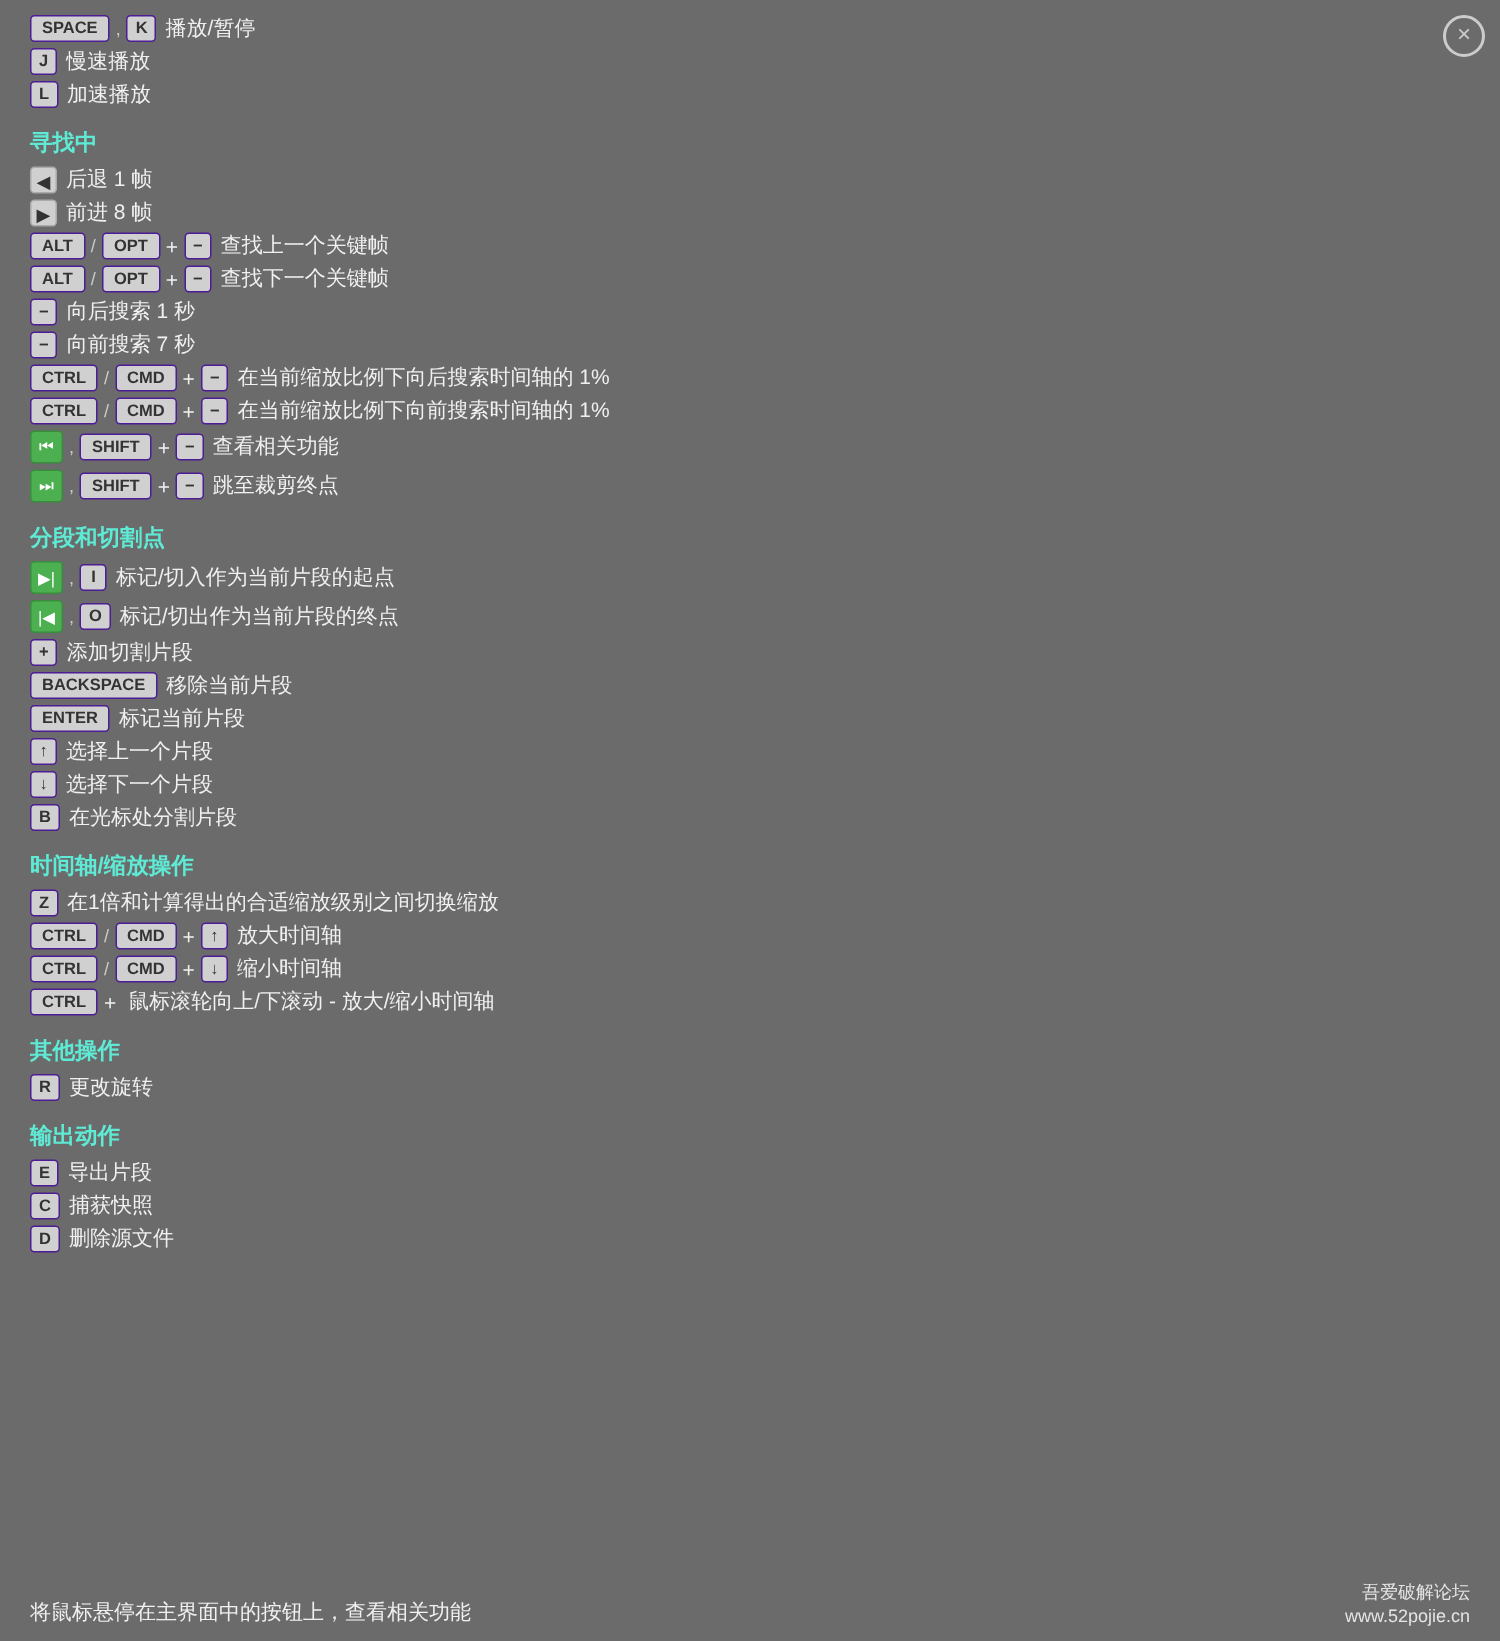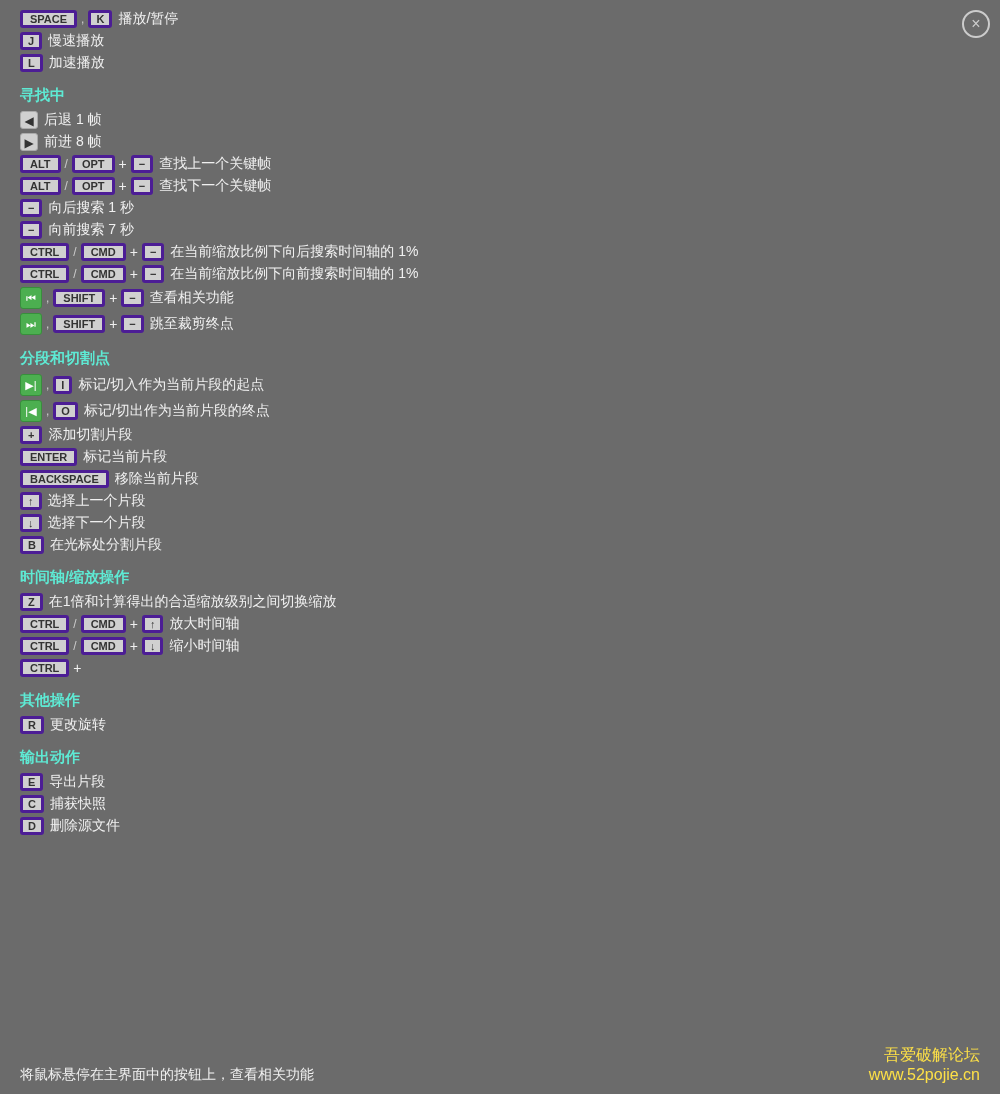--- a/index.html
+++ b/index.html
@@ -53,21 +53,21 @@
       align-items: center;
       justify-content: center;
       background: #d0d0d0;
       color: #333;
       border-radius: 3px;
       padding: 1px 5px;
       font-size: 11px;
       font-weight: bold;
       min-width: 18px;
       height: 18px;
-      border: 3px solid #4c1d95;
+      border: 1px solid #4c1d95;
       white-space: nowrap;
     }
 
     .key.wide {
       padding: 1px 7px;
     }
 
     .sep {
       color: #ccc;
       margin: 0 2px;
@@ -98,22 +98,22 @@
       align-items: flex-end;
     }
 
     .bottom-left {
       font-size: 14px;
       color: #f0f0f0;
     }
 
     .bottom-right {
       text-align: right;
-      font-size: 16px;
-      color: #fde047;
+      font-size: 12px;
+      color: #e5e5e5;
     }
 
     .plus-sign {
       color: #f0f0f0;
       margin: 0 2px;
     }
 
     .icon-arrow-left {
       display: inline-block;
       width: 18px;
@@ -256,28 +256,28 @@
     <span class="green-icon">|◀</span>
     <span class="sep">,</span>
     <span class="key">O</span>
     <span class="desc">标记/切出作为当前片段的终点</span>
   </div>
   <div class="shortcut-row">
     <span class="key">+</span>
     <span class="desc">添加切割片段</span>
   </div>
   <div class="shortcut-row">
+    <span class="key wide">BACKSPACE</span>
+    <span class="desc">移除当前片段</span>
+  </div>
+  <div class="shortcut-row">
     <span class="key wide">ENTER</span>
     <span class="desc">标记当前片段</span>
   </div>
   <div class="shortcut-row">
-    <span class="key wide">BACKSPACE</span>
-    <span class="desc">移除当前片段</span>
-  </div>
-  <div class="shortcut-row">
     <span class="key">↑</span>
     <span class="desc">选择上一个片段</span>
   </div>
   <div class="shortcut-row">
     <span class="key">↓</span>
     <span class="desc">选择下一个片段</span>
   </div>
   <div class="shortcut-row">
     <span class="key">B</span>
     <span class="desc">在光标处分割片段</span>
@@ -302,20 +302,21 @@
     <span class="key wide">CTRL</span>
     <span class="sep">/</span>
     <span class="key wide">CMD</span>
     <span class="plus-sign">+</span>
     <span class="key">↓</span>
     <span class="desc">缩小时间轴</span>
   </div>
   <div class="shortcut-row">
     <span class="key wide">CTRL</span>
     <span class="plus-sign">+</span>
+    <span class="desc">鼠标滚轮向上/下滚动 - 放大/缩小时间轴</span>
   </div>
 </div>
 
 <div class="section-title">其他操作</div>
 <div>
   <div class="shortcut-row">
     <span class="key">R</span>
     <span class="desc">更改旋转</span>
   </div>
 </div>

